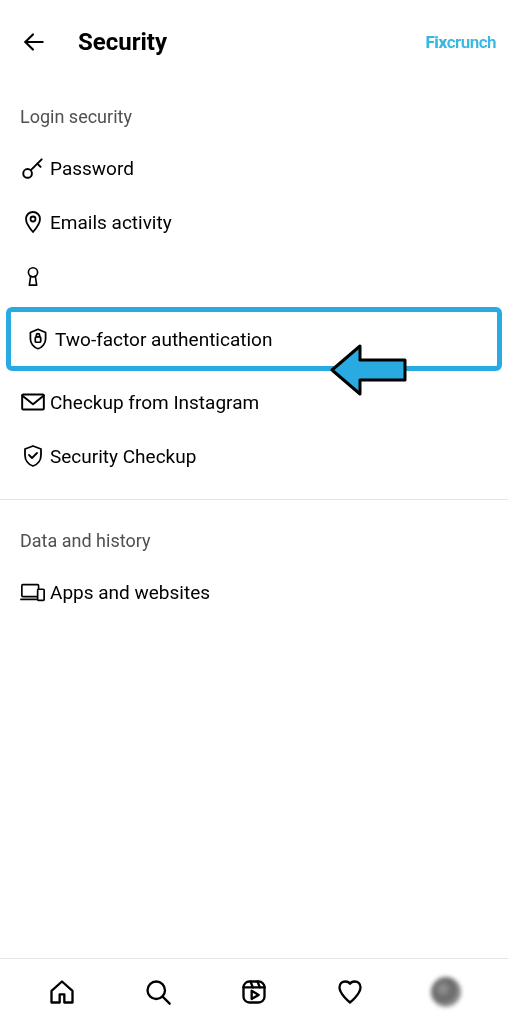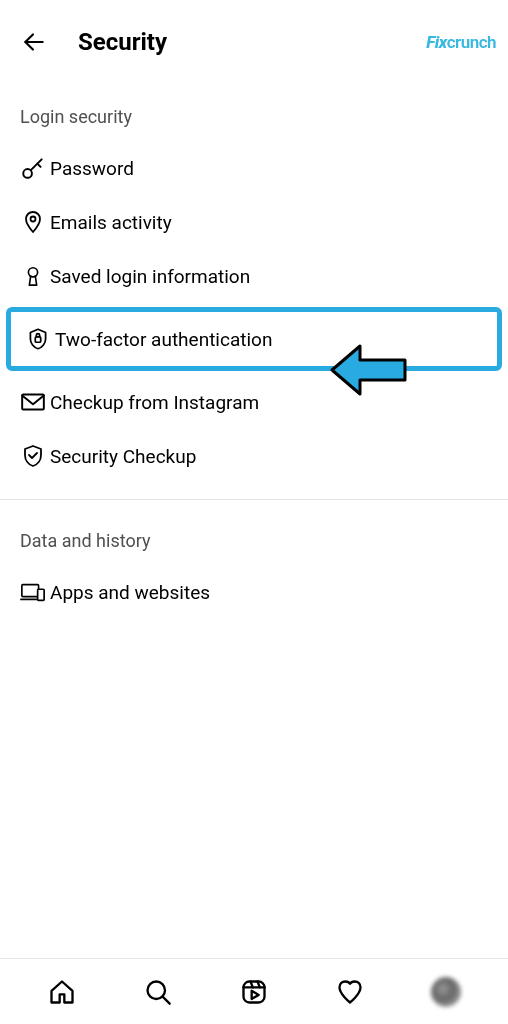--- a/index.html
+++ b/index.html
@@ -35,21 +35,20 @@
       position: absolute;
       right: 12px;
       top: 32px;
       font-size: 17px;
       font-weight: 600;
       color: #36b8e0;
       letter-spacing: -0.5px;
     }
     .watermark .fix {
       font-weight: 800;
-      font-style: italic;
     }
     .section-label {
       font-size: 18px;
       font-weight: 400;
       color: #505050;
       padding: 30px 20px 14px 20px;
     }
     .menu-item {
       display: flex;
       align-items: center;
@@ -157,21 +156,20 @@
   <span class="label">Emails activity</span>
 </div>
 
 <div class="menu-item">
   <span class="icon">
     <svg width="22" height="26" viewBox="0 0 24 24" fill="none" stroke="#000" stroke-width="1.8" stroke-linecap="round" stroke-linejoin="round">
       <circle cx="12" cy="8" r="5"></circle>
       <path d="M9.5 12 L8 22 L16 22 L14.5 12"></path>
     </svg>
   </span>
-  <span class="label">Saved login information</span>
 </div>
 
 <div class="menu-item highlighted">
   <span class="icon">
     <svg width="26" height="26" viewBox="0 0 24 24" fill="none" stroke="#000" stroke-width="1.6" stroke-linecap="round" stroke-linejoin="round">
       <path d="M12 3 L5 6 L5 12 C5 16 8 20 12 21 C16 20 19 16 19 12 L19 6 Z"></path>
       <rect x="9.5" y="10" width="5" height="5" rx="1"></rect>
       <path d="M10.5 10 L10.5 8.5 C10.5 7.5 11.2 7 12 7 C12.8 7 13.5 7.5 13.5 8.5 L13.5 10"></path>
     </svg>
   </span>

